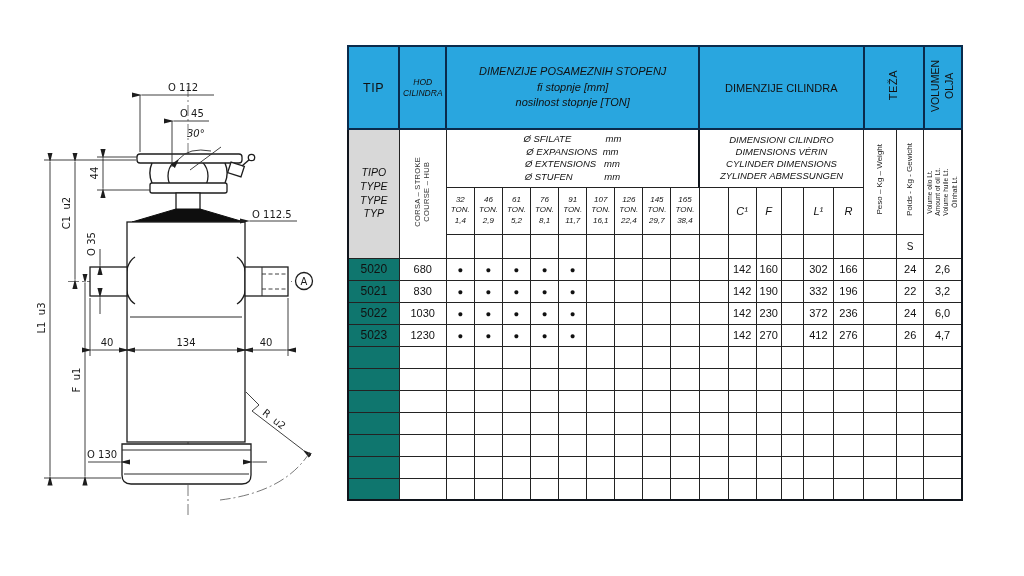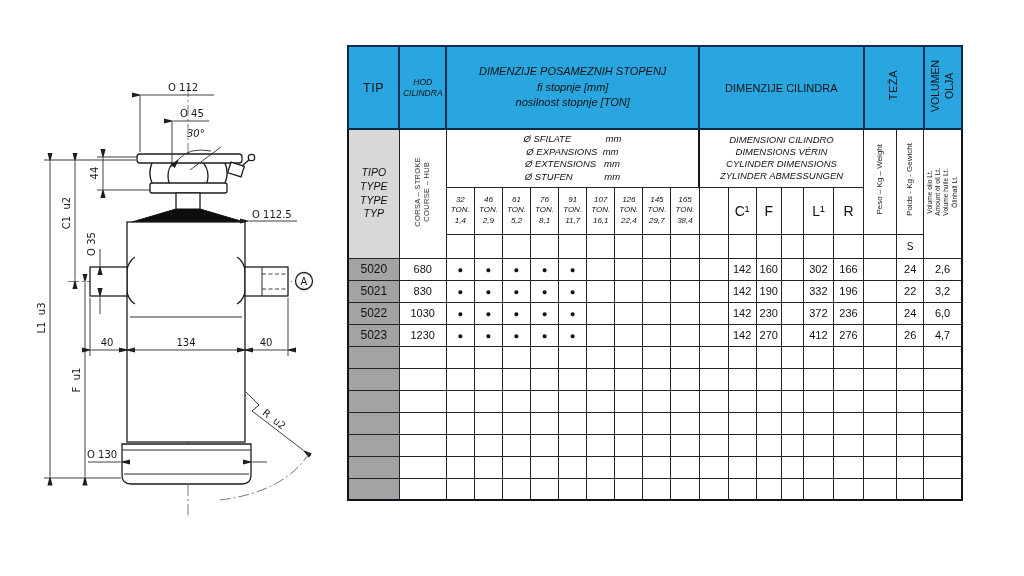--- a/index.html
+++ b/index.html
@@ -34,25 +34,25 @@
   .h-cyl{font-size:11px;}
   .vert{writing-mode:vertical-rl;transform:rotate(180deg);display:inline-block;
     white-space:pre-line;line-height:1.25;}
   .h-teza{font-size:11px;letter-spacing:.5px;}
   .h-vol{font-size:10.5px;line-height:1.3;}
   .tipo{background:#D8D8D8;font-weight:bold;font-size:10.5px;line-height:1.3;}
   .corsa{font-size:7.5px;letter-spacing:.3px;color:#333;}
   .sfilate{font-size:9.5px;text-align:left;padding-left:6px;line-height:1.32;border-right:2px solid #10151c !important;}
   .dimensioni{font-size:9.5px;font-weight:bold;text-align:left;padding-left:5px;line-height:1.28;}
   .ton{font-size:8px;line-height:1.3;color:#222;margin-left:17px;}
-  .dimcol{font-size:14px;color:#222;}
+  .dimcol{font-size:11px;color:#222;font-style:italic;}
   .peso,.poids{font-size:8px;color:#222;}
   .volsmall{font-size:6.6px;line-height:1.25;color:#222;}
   .scell{font-size:10px;font-weight:bold;}
-  .c-tip{background:#a3a3a3;font-weight:bold;font-size:12px;}
+  .c-tip{background:#0f766e;font-weight:bold;font-size:12px;}
   .c-num{font-size:11px;margin-top:48px;}
   .c-dot{font-size:9.5px;color:#000;}
   .c-blank{}
 </style>
 </head>
 <body>
 
 <div id="stage">
 
   <svg id="drawing" width="345" height="576" viewBox="0 0 345 576">

